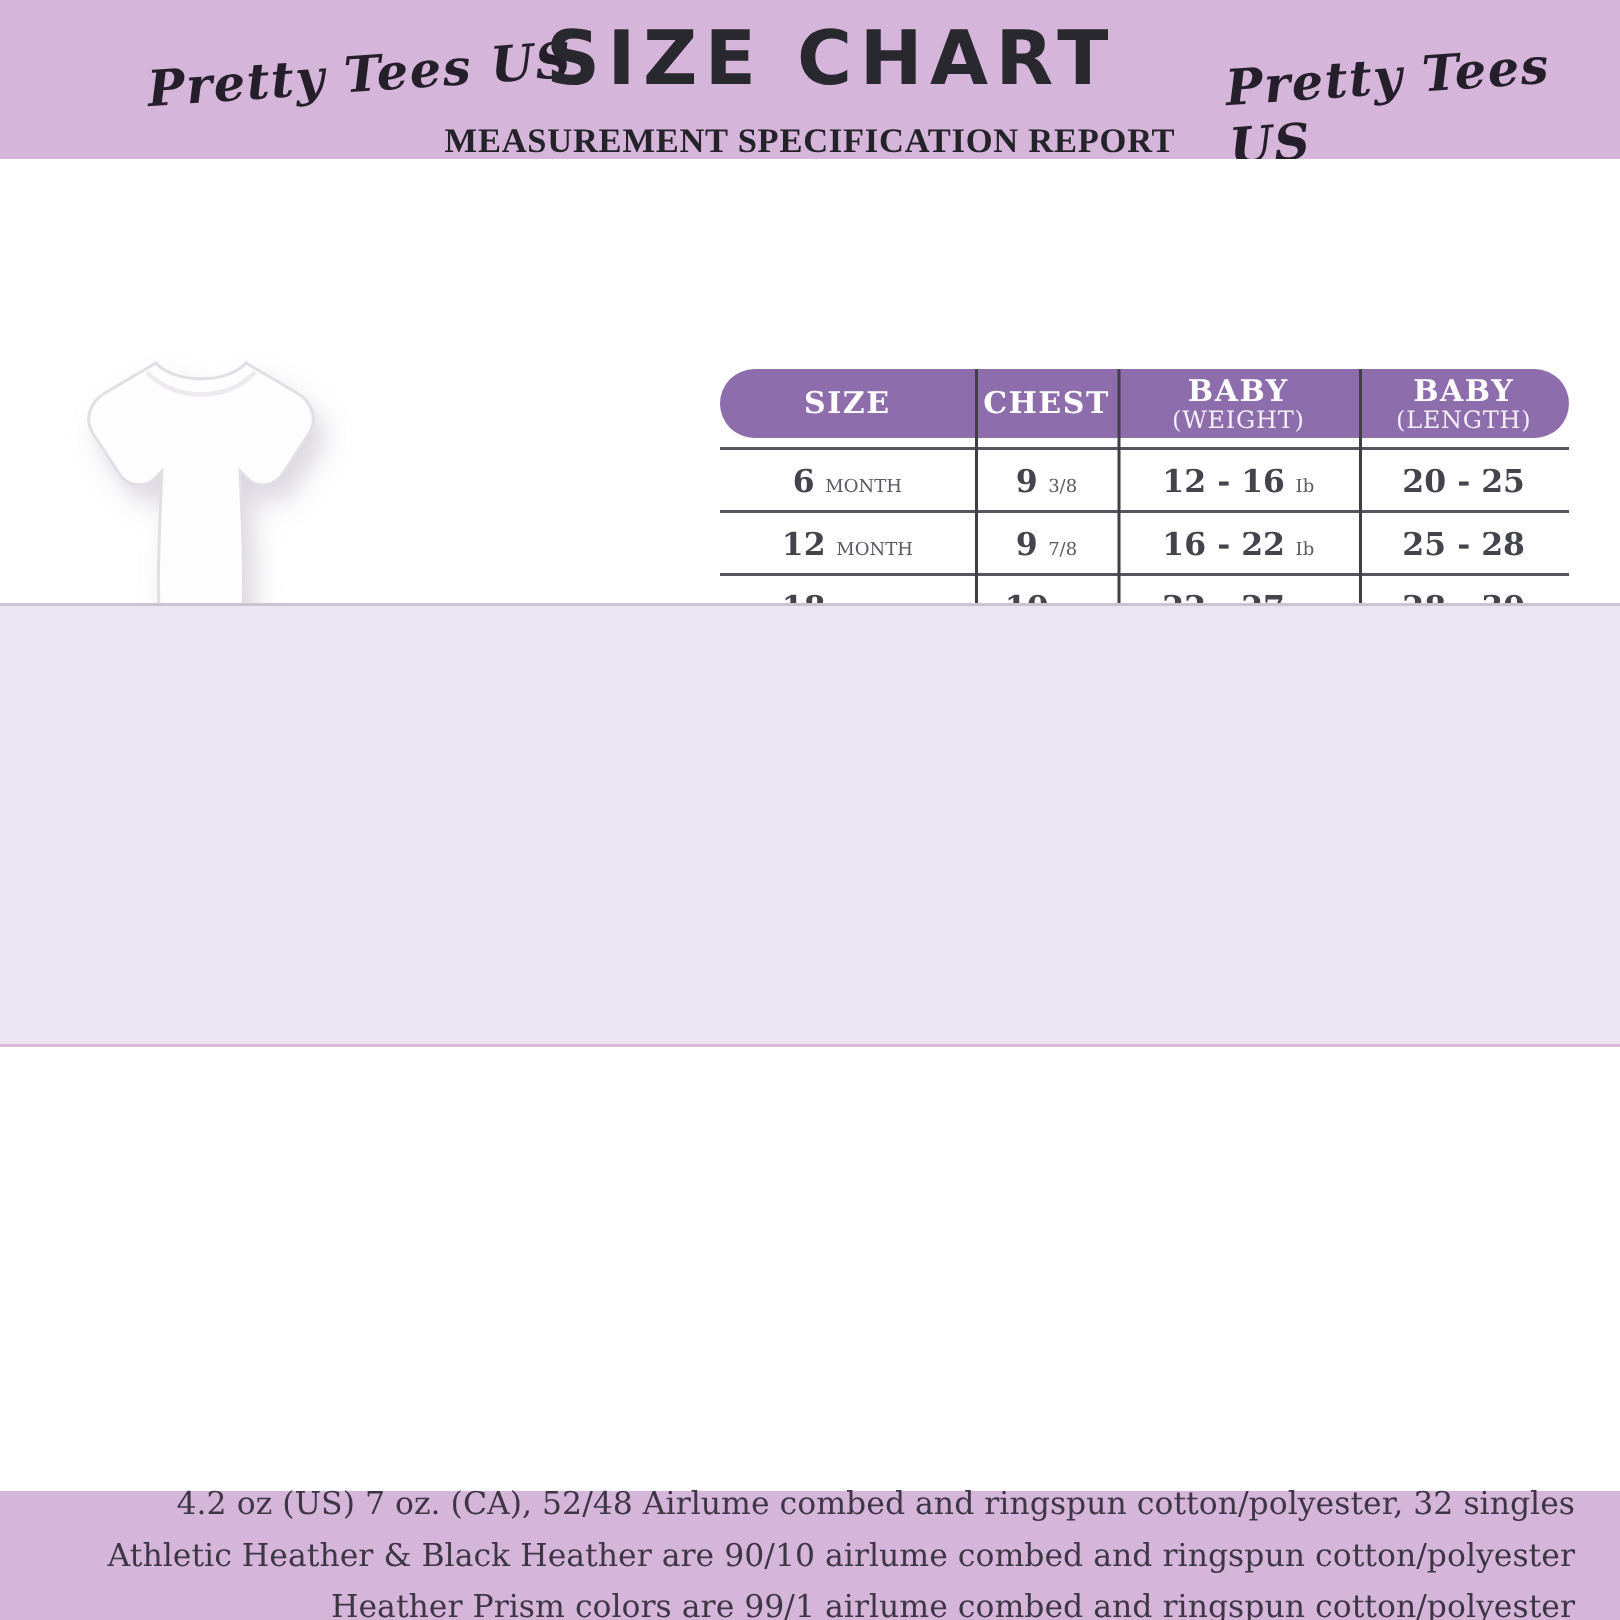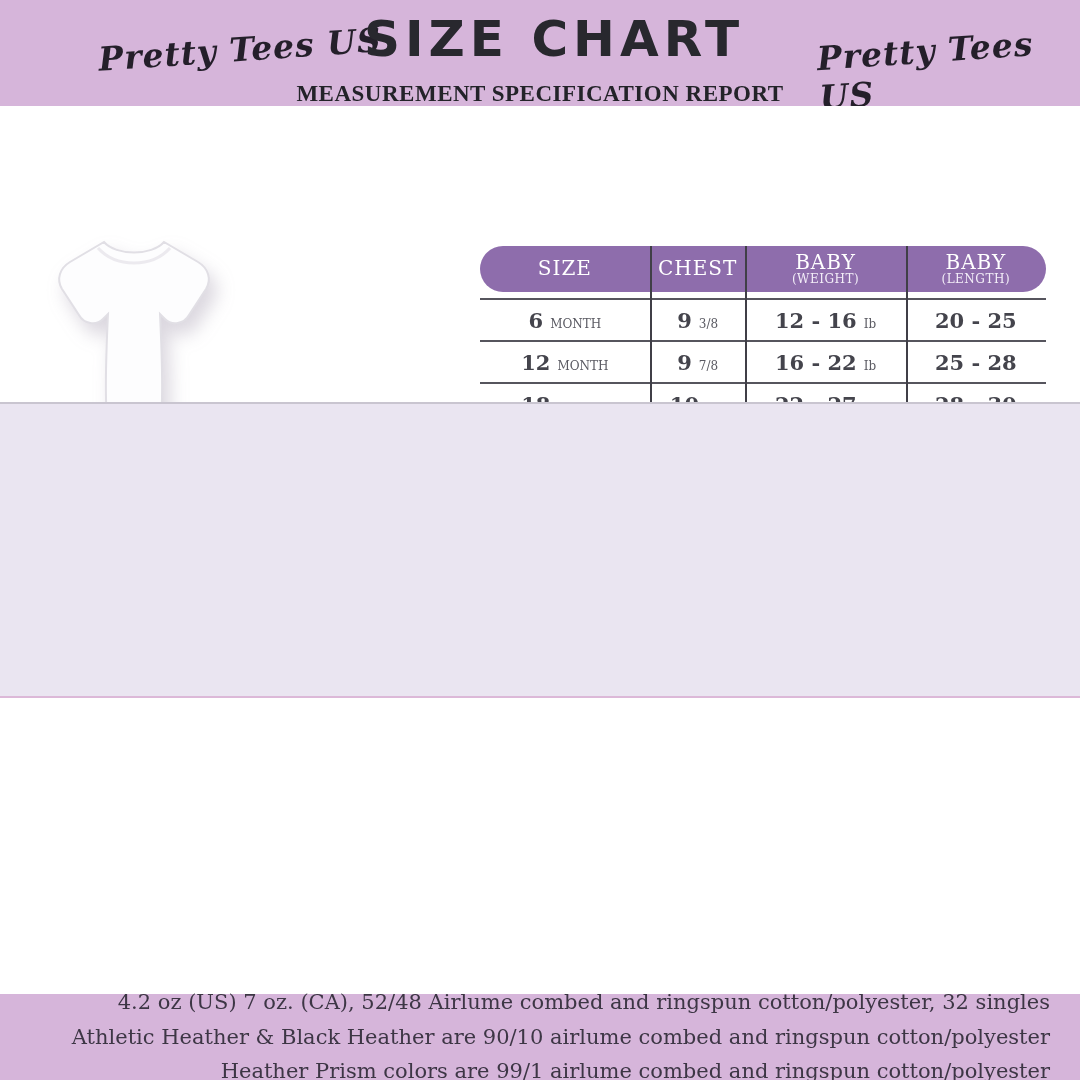--- a/index.html
+++ b/index.html
@@ -32,22 +32,22 @@
 
   
   .size-table { position:absolute; }
   .t-onesie  { left:480px; top:140px; width:566px; height:230px; }
   .t-toddler { left:430px; top:432px; width:616px; height:244px; }
 
   .bar { position:absolute; left:0; right:0; top:0; background:#8e6dac; border-radius:26px; display:grid; align-items:center; }
   .t-onesie  .bar { height:46px; grid-template-columns:30% 16.9% 28.3% 24.8%; }
   .t-toddler .bar { height:58px; grid-template-columns:13.8% 21.2% 22.7% 22% 20.3%; }
   .hcell { display:flex; flex-direction:column; align-items:center; justify-content:center; line-height:1.08; }
-  .h1 { color:#fff; font-weight:normal; font-size:20px; letter-spacing:1px; }
-  .h2 { color:#f3eef8; font-size:12px; letter-spacing:0.5px; }
+  .h1 { color:#fff; font-weight:bold; font-size:20px; letter-spacing:1px; }
+  .h2 { color:#f3eef8; font-size:16px; letter-spacing:0.5px; }
   .h2.big { color:#fff; font-size:20px; font-weight:bold; letter-spacing:1px; }
 
   .rows { position:absolute; left:0; right:0; }
   .t-onesie  .rows { top:52px; }
   .t-toddler .rows { top:64px; }
   .row { display:grid; border-top:2px solid #56555d; align-items:center; }
   .t-onesie  .row { grid-template-columns:30% 16.9% 28.3% 24.8%; height:42px; }
   .t-toddler .row { grid-template-columns:13.8% 21.2% 22.7% 22% 20.3%; height:43px; }
   .cell { display:flex; justify-content:center; align-items:baseline; gap:7px; }
   .b { font-weight:bold; color:#44444c; font-size:21px; }

